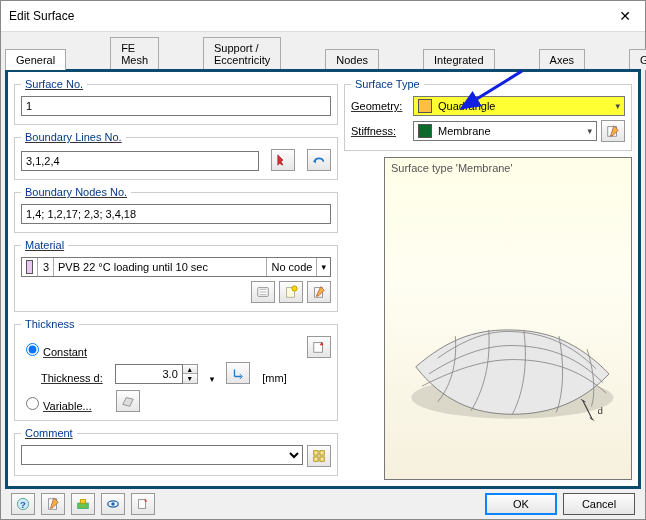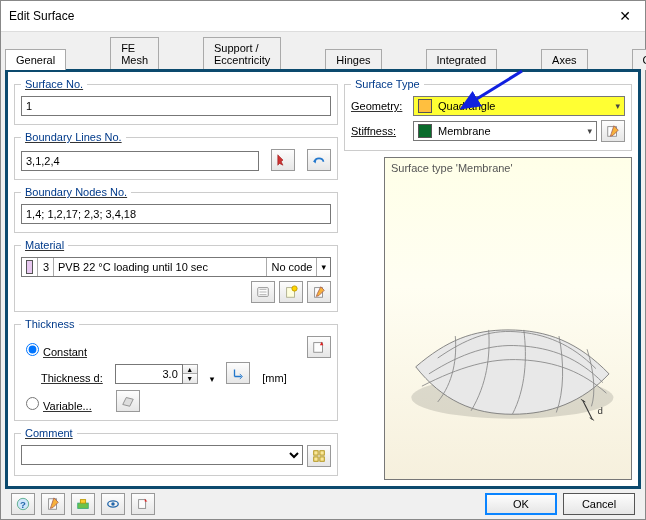--- a/index.html
+++ b/index.html
@@ -59,21 +59,21 @@
 
   <div class="titlebar">
     <div class="title">Edit Surface</div>
     <div class="close">✕</div>
   </div>
 
   <div class="tabs">
     <div class="tab active">General</div>
     <div class="tab">FE Mesh</div>
     <div class="tab">Support / Eccentricity</div>
-    <div class="tab">Hinges</div>
+    <div class="tab">Nodes</div>
     <div class="tab">Integrated</div>
     <div class="tab">Axes</div>
     <div class="tab">Grid</div>
   </div>
 
   <div class="content">
 
     <div class="col-left">
       <fieldset>
         <legend class="label-under">Surface No.</legend>

